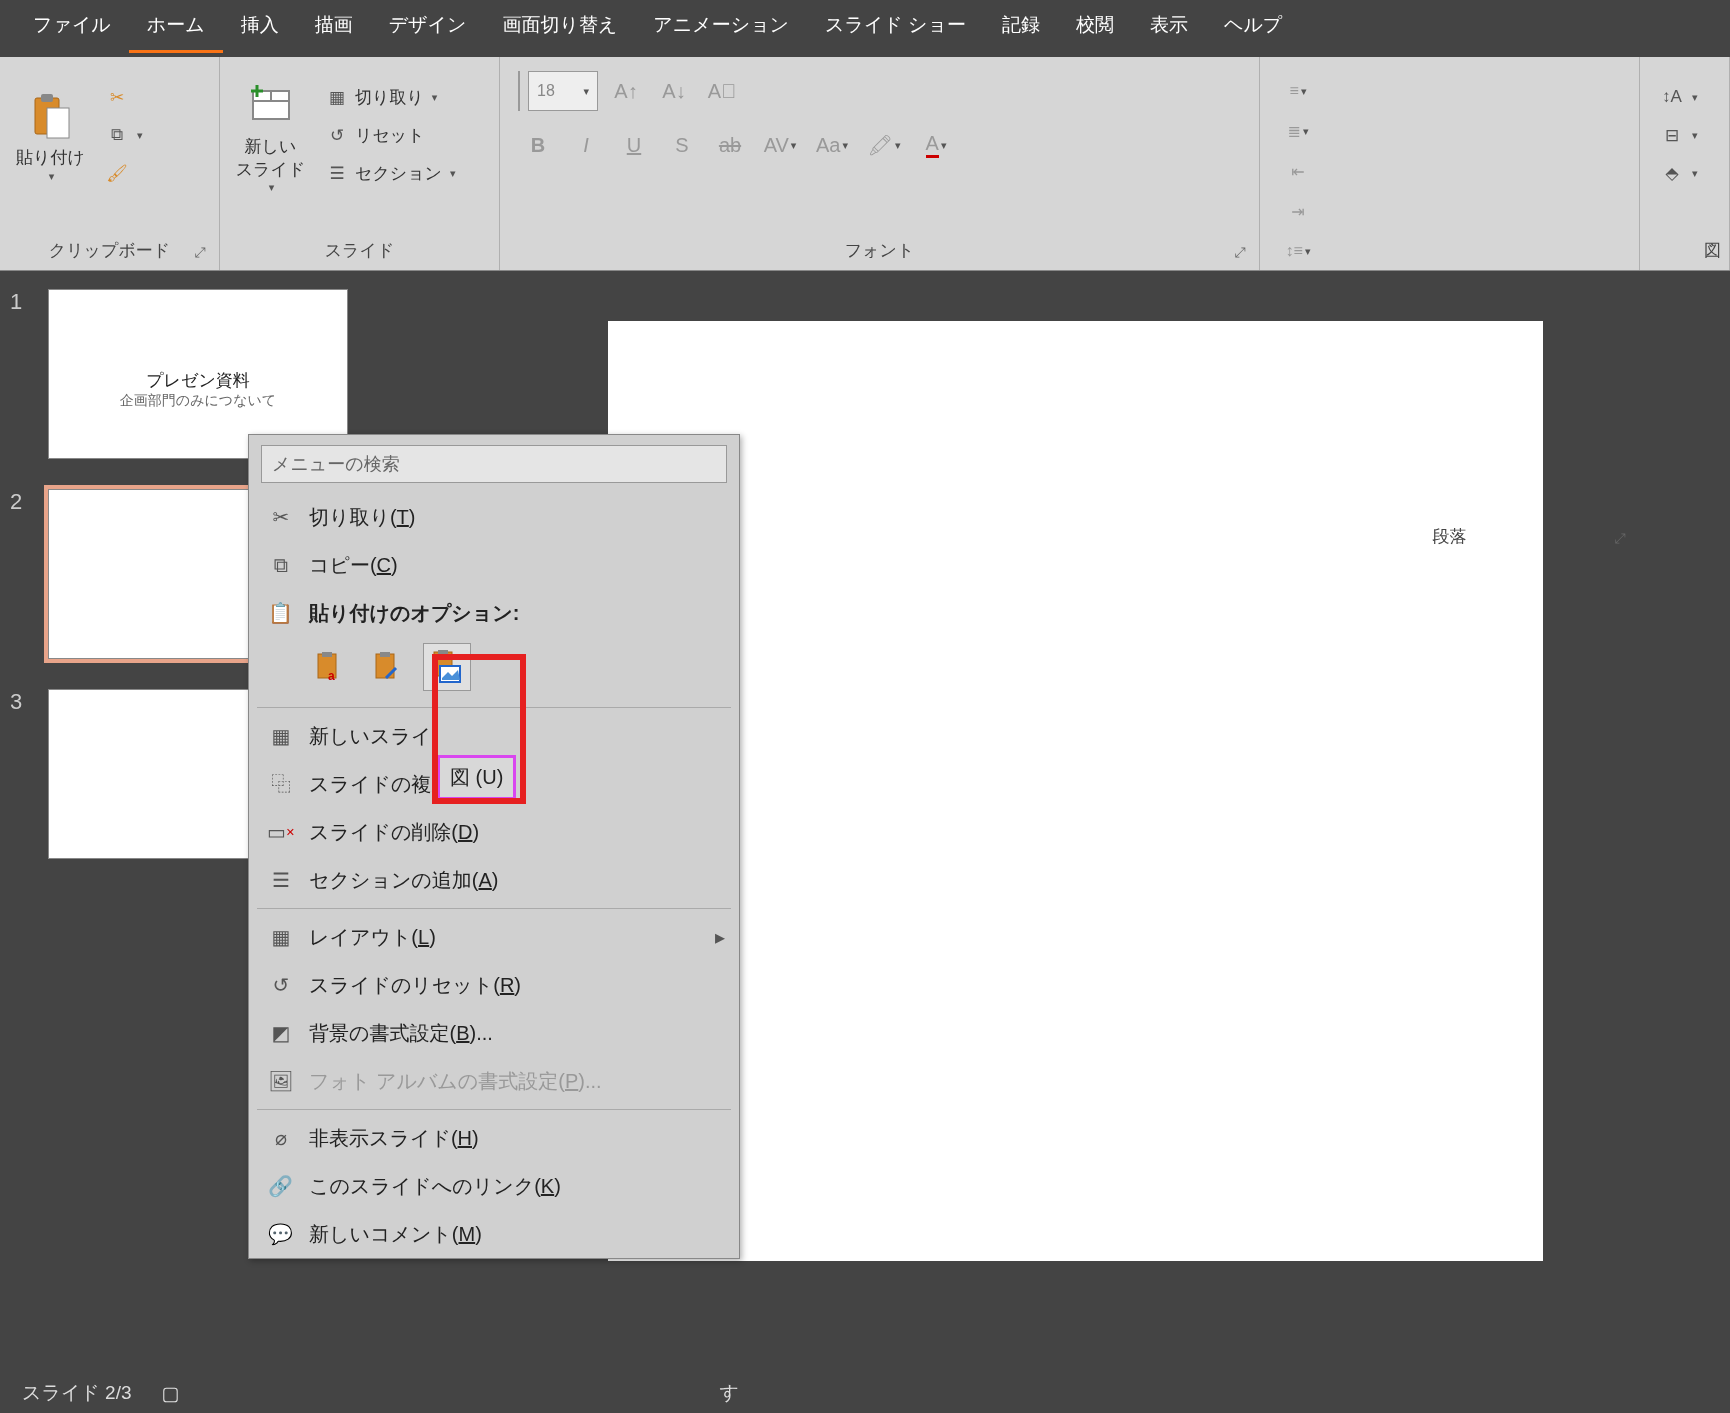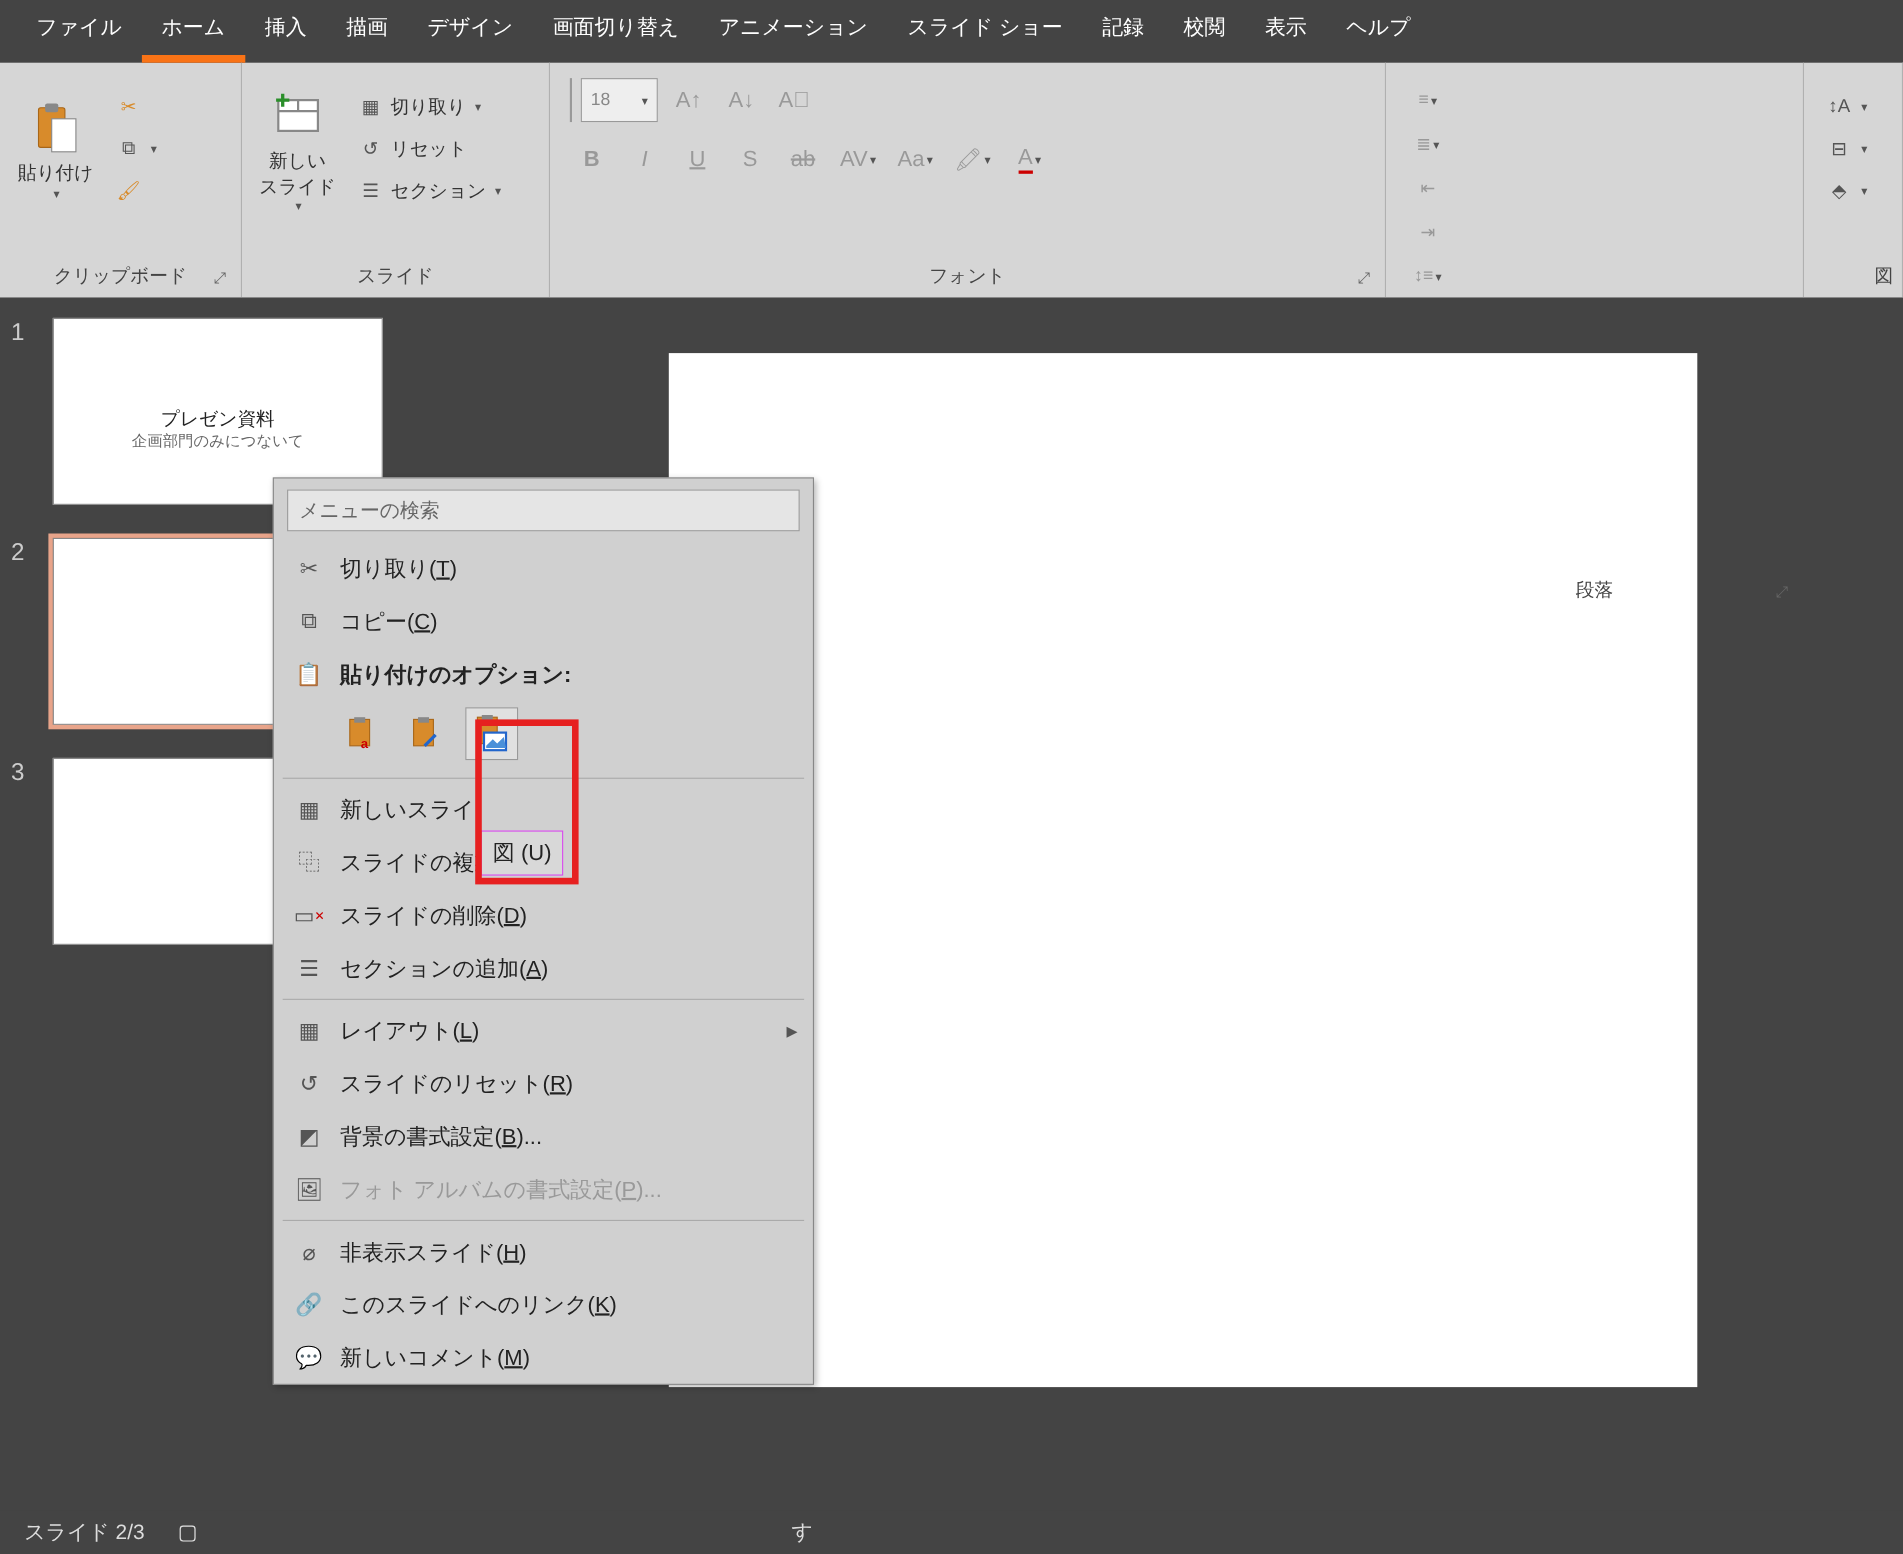--- a/index.html
+++ b/index.html
@@ -1,20 +1,20 @@
 <!DOCTYPE html>
 <html><head>
 <meta charset="utf-8">
 <style>
 * { margin: 0; padding: 0; box-sizing: border-box; font-family: 'Yu Gothic', 'Meiryo', sans-serif; }
 body { background: #444444; width: 1730px; height: 1413px; overflow: hidden; position: relative; }
 
 .tab-bar { height: 57px; background: #444444; display: flex; align-items: flex-start; padding-left: 15px; }
 .tab { color: #fff; font-size: 19px; padding: 12px 18px; cursor: pointer; }
-.tab.active { border-bottom: 7px solid #f97316; }
+.tab.active { border-bottom: 3px solid #f97316; }
 
 .ribbon { height: 214px; background: #d6d6d6; display: flex; border-bottom: 1px solid #888; }
 .ribbon-group { display: flex; flex-direction: column; justify-content: space-between; border-right: 1px solid #b0b0b0; padding: 8px 8px 4px 8px; }
 .ribbon-group-body { display: flex; align-items: flex-start; gap: 4px; flex: 1; }
 .ribbon-group-label { text-align: center; font-size: 17px; color: #444; padding: 4px 0; position: relative; }
 .launcher { position: absolute; right: 2px; bottom: 4px; width: 18px; height: 18px; font-size: 14px; color: #666; }
 
 .big-btn { display: flex; flex-direction: column; align-items: center; justify-content: center; width: 85px; height: 140px; cursor: pointer; }
 .big-btn .icon-wrap { height: 60px; display: flex; align-items: center; justify-content: center; color: #d88b2b; }
 .big-btn .lbl { font-size: 17px; color: #333; text-align: center; line-height: 1.3; }
@@ -56,21 +56,21 @@
 .ctx-item { display: flex; align-items: center; gap: 14px; padding: 10px 12px 10px 18px; font-size: 20px; color: #222; cursor: pointer; }
 .ctx-item.disabled { color: #999; }
 .ctx-icon { width: 28px; height: 28px; display: flex; align-items: center; justify-content: center; color: #555; }
 .ctx-sep { height: 1px; background: #aaa; margin: 4px 8px; }
 .ctx-sub { position: absolute; right: 14px; color: #555; }
 .ctx-paste-opts { display: flex; gap: 10px; padding: 6px 12px 12px 58px; }
 .paste-opt { width: 48px; height: 48px; border: 1px solid transparent; display: flex; align-items: center; justify-content: center; cursor: pointer; }
 .paste-opt.hovered { background: #e0e0e0; border: 1px solid #999; }
 .red-box { position: absolute; border: 6px solid #e62020; }
 
-.tooltip { position: absolute; background: #d8d8d8; border: 1px solid #d946ef; padding: 6px 10px; font-size: 20px; color: #222; }
+.tooltip { position: absolute; background: #d8d8d8; border: 3px solid #d946ef; padding: 6px 10px; font-size: 20px; color: #222; }
 
 .underline-key { text-decoration: underline; }
 
 svg { display: block; }
 </style>
 </head>
 <body>
 
 <div class="tab-bar">
   <div class="tab">ファイル</div>

